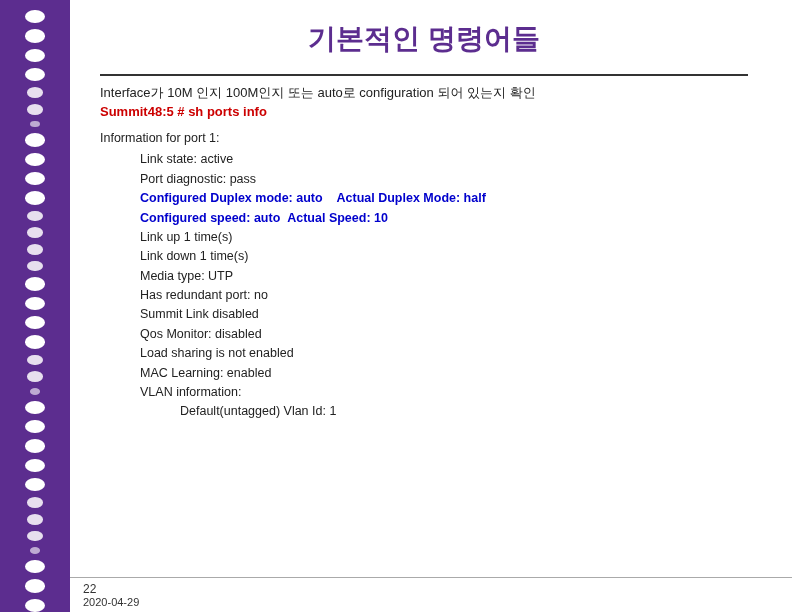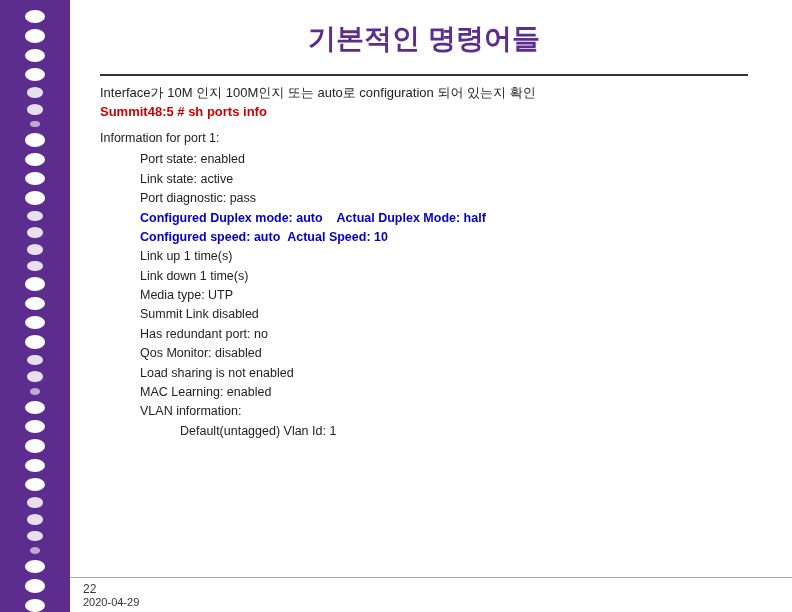--- a/index.html
+++ b/index.html
@@ -192,30 +192,29 @@
 
   <h1 class="page-title">기본적인 명령어들</h1>
 
   <hr class="divider">
 
   <p class="description">Interface가 10M 인지 100M인지 또는 auto로 configuration 되어 있는지 확인</p>
   <p class="command-line">Summit48:5 # sh ports info</p>
 
   <div class="info-block">
     <div class="info-title">Information for port 1:</div>
-    <div class="indent1">Port state: enabled</div>
     <div class="indent1">Link state: active</div>
     <div class="indent1">Port diagnostic: pass</div>
     <div class="indent1 highlight">Configured Duplex mode: auto&nbsp;&nbsp;&nbsp;&nbsp;Actual Duplex Mode: half</div>
     <div class="indent1 highlight">Configured speed: auto&nbsp;&nbsp;Actual Speed: 10</div>
     <div class="indent1">Link up 1 time(s)</div>
     <div class="indent1">Link down 1 time(s)</div>
     <div class="indent1">Media type: UTP</div>
+    <div class="indent1">Has redundant port: no</div>
     <div class="indent1">Summit Link disabled</div>
-    <div class="indent1">Has redundant port: no</div>
     <div class="indent1">Qos Monitor: disabled</div>
     <div class="indent1">Load sharing is not enabled</div>
     <div class="indent1">MAC Learning: enabled</div>
     <div class="indent1">VLAN information:</div>
     <div class="indent2">Default(untagged) Vlan Id: 1</div>
   </div>
 
 </div>
 
 <div class="bottom-bar">

